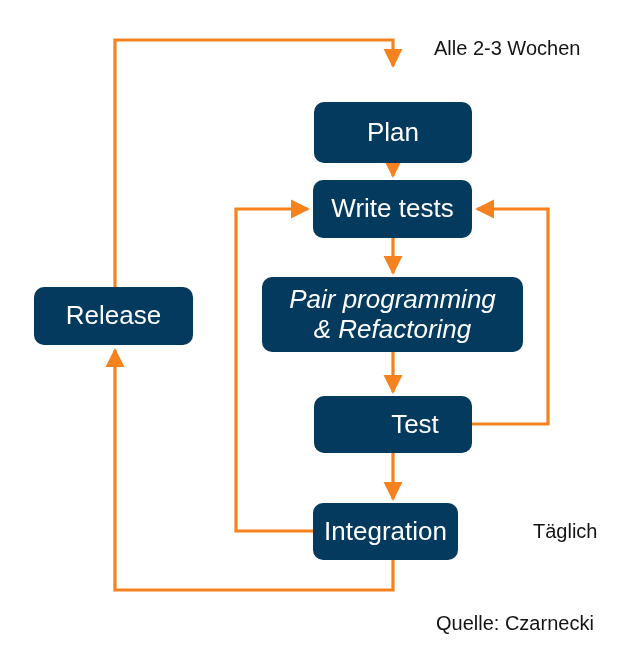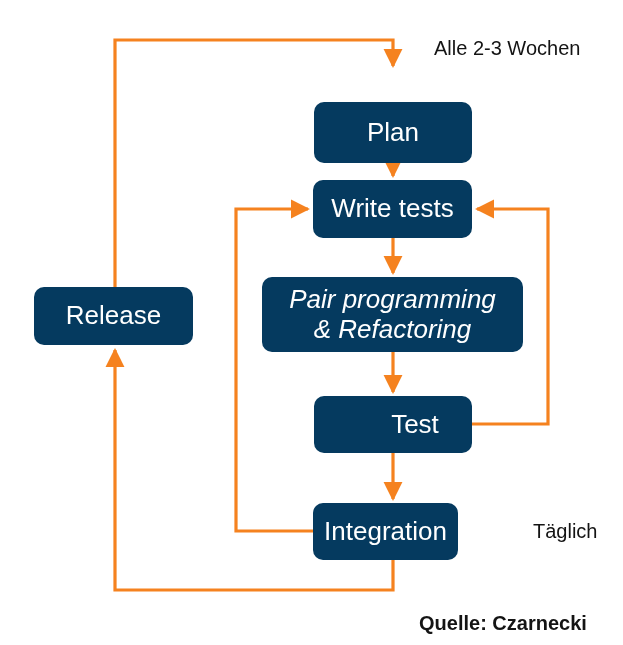--- a/index.html
+++ b/index.html
@@ -55,21 +55,21 @@
     z-index: 4;
   }
   .node-plan      { left: 314px; top: 70px;  width: 158px; height: 61px; margin-top: 32px; }
   .node-write     { left: 313px; top: 180px; width: 159px; height: 58px; }
   .node-pair      { left: 262px; top: 277px; width: 261px; height: 75px; font-style: italic; }
   .node-test      { left: 314px; top: 396px; width: 158px; height: 57px; padding-left: 44px; }
   .node-integr    { left: 313px; top: 503px; width: 145px; height: 57px; }
   .node-release   { left: 34px;  top: 287px; width: 159px; height: 58px; }
   .cap-wochen     { left: 434px; top: 13px; margin-top: 24px;  }
   .cap-taeglich   { left: 487px; top: 520px; margin-left: 46px; }
-  .cap-quelle     { left: 419px; top: 612px; font-weight: bold; }
+  .cap-quelle     { left: 436px; top: 612px; }
 </style>
 </head>
 <body>
 
 <div id="canvas">
 
   <svg id="edges" viewBox="0 0 623 645" width="623" height="645" aria-hidden="true">
     <defs>
       <marker id="arrow-down" viewBox="0 0 10 10" refX="5" refY="8" markerWidth="7" markerHeight="7" orient="auto-start-reverse">
         <path d="M 0 8 L 5 0 L 10 8 z" fill="#F5821F"></path>

